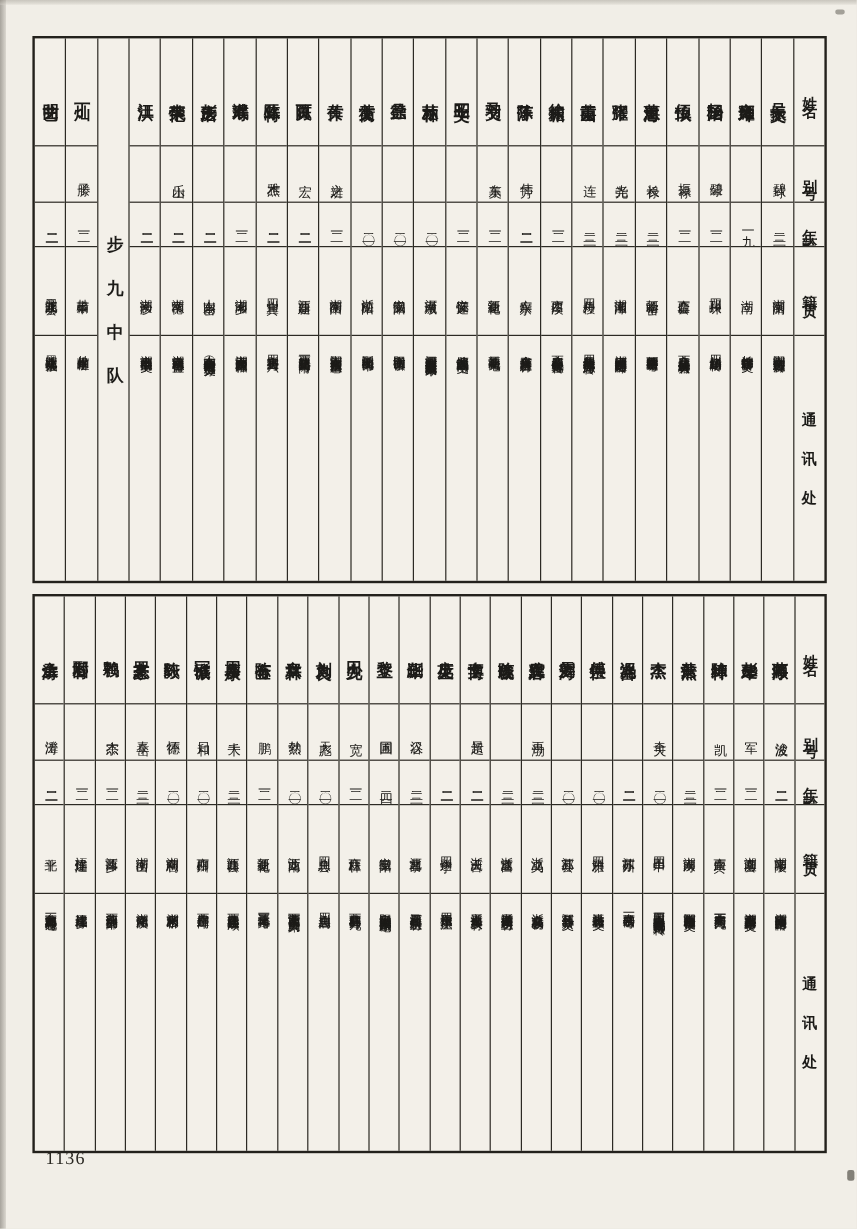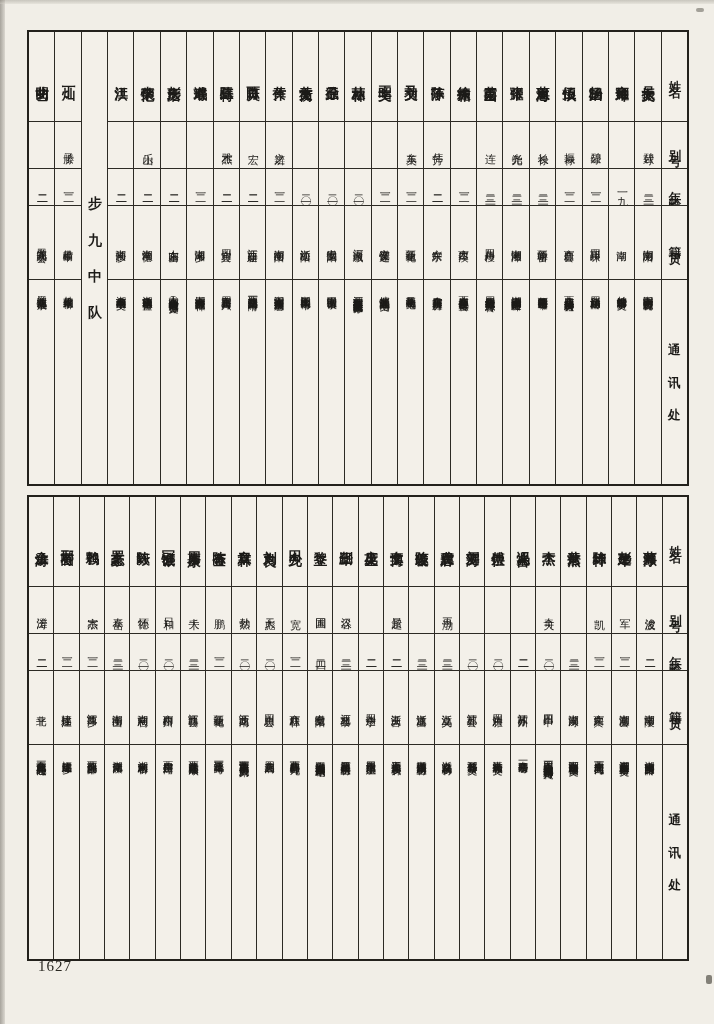--- a/index.html
+++ b/index.html
@@ -441,14 +441,14 @@
         <div class="col">
           <div class="cell name">金承涛</div>
           <div class="cell alias">澄涛</div>
           <div class="cell age">二二</div>
           <div class="cell origin">北平</div>
           <div class="cell address">台北市和平西路一段九巷二〇号</div>
         </div>
       </div>
   </div>
 
-  <div class="page-number">1627</div>
+  <div class="page-number">1136</div>
 </div>
 
 </body></html>

